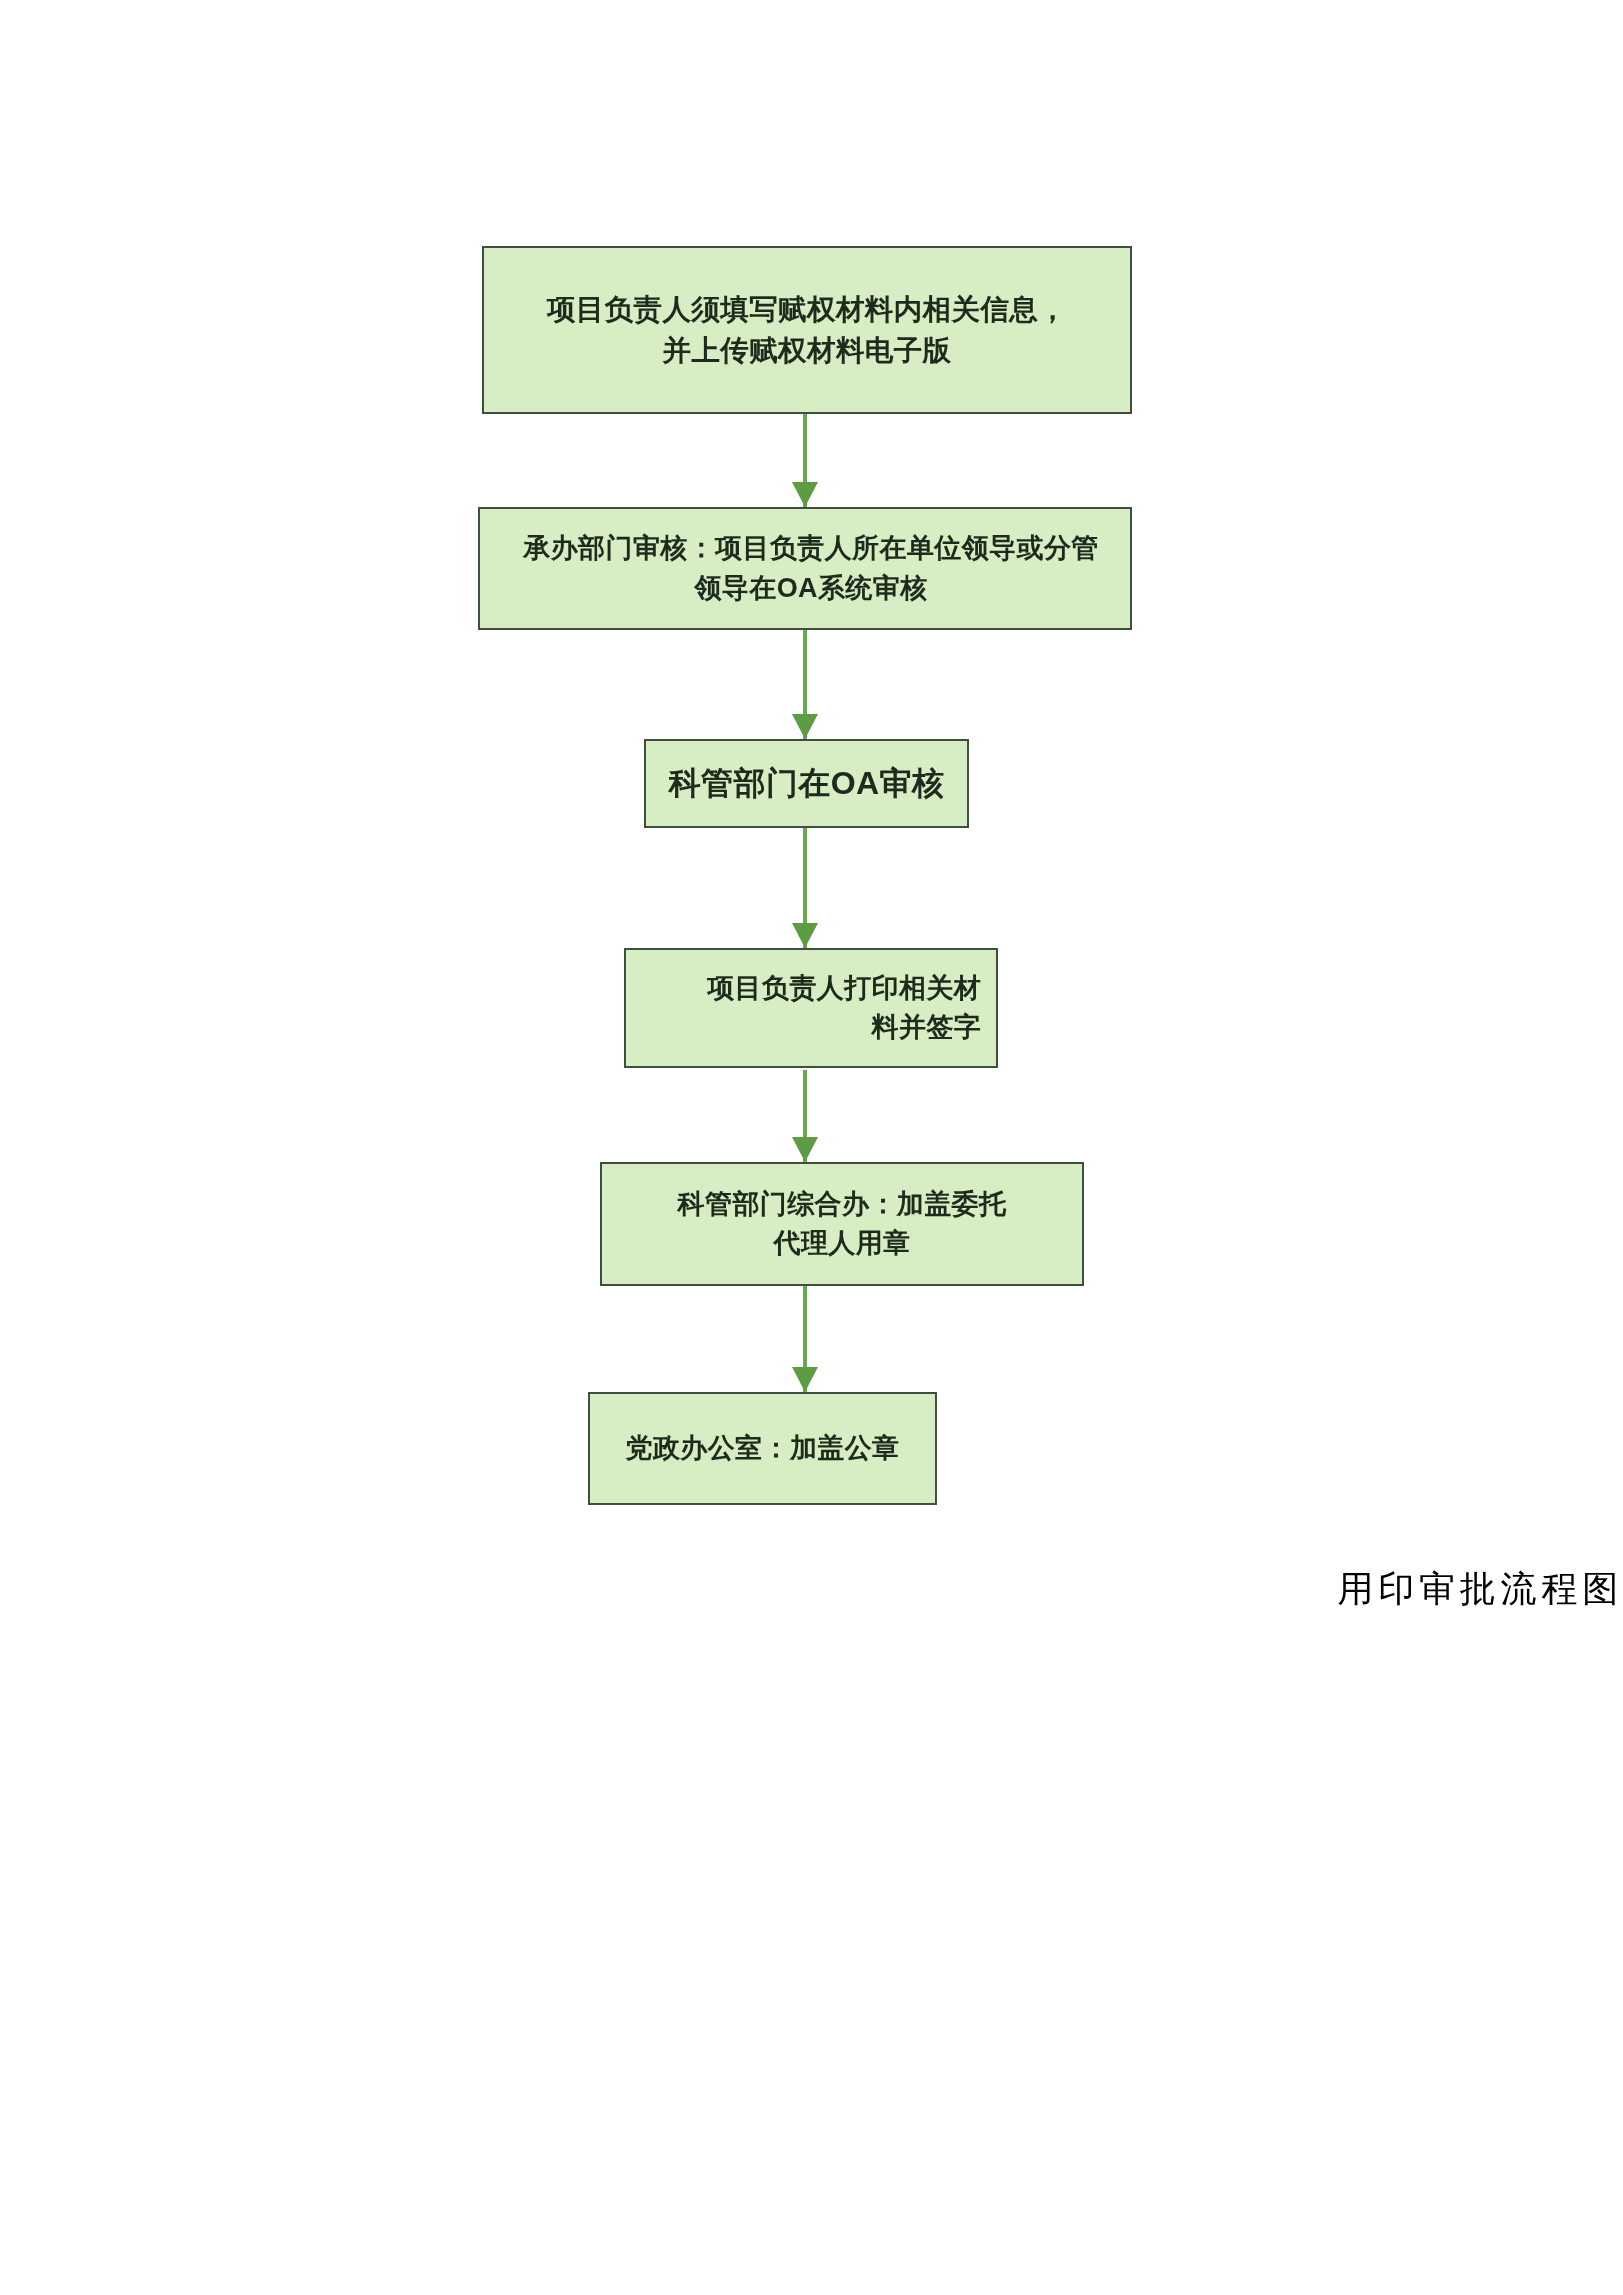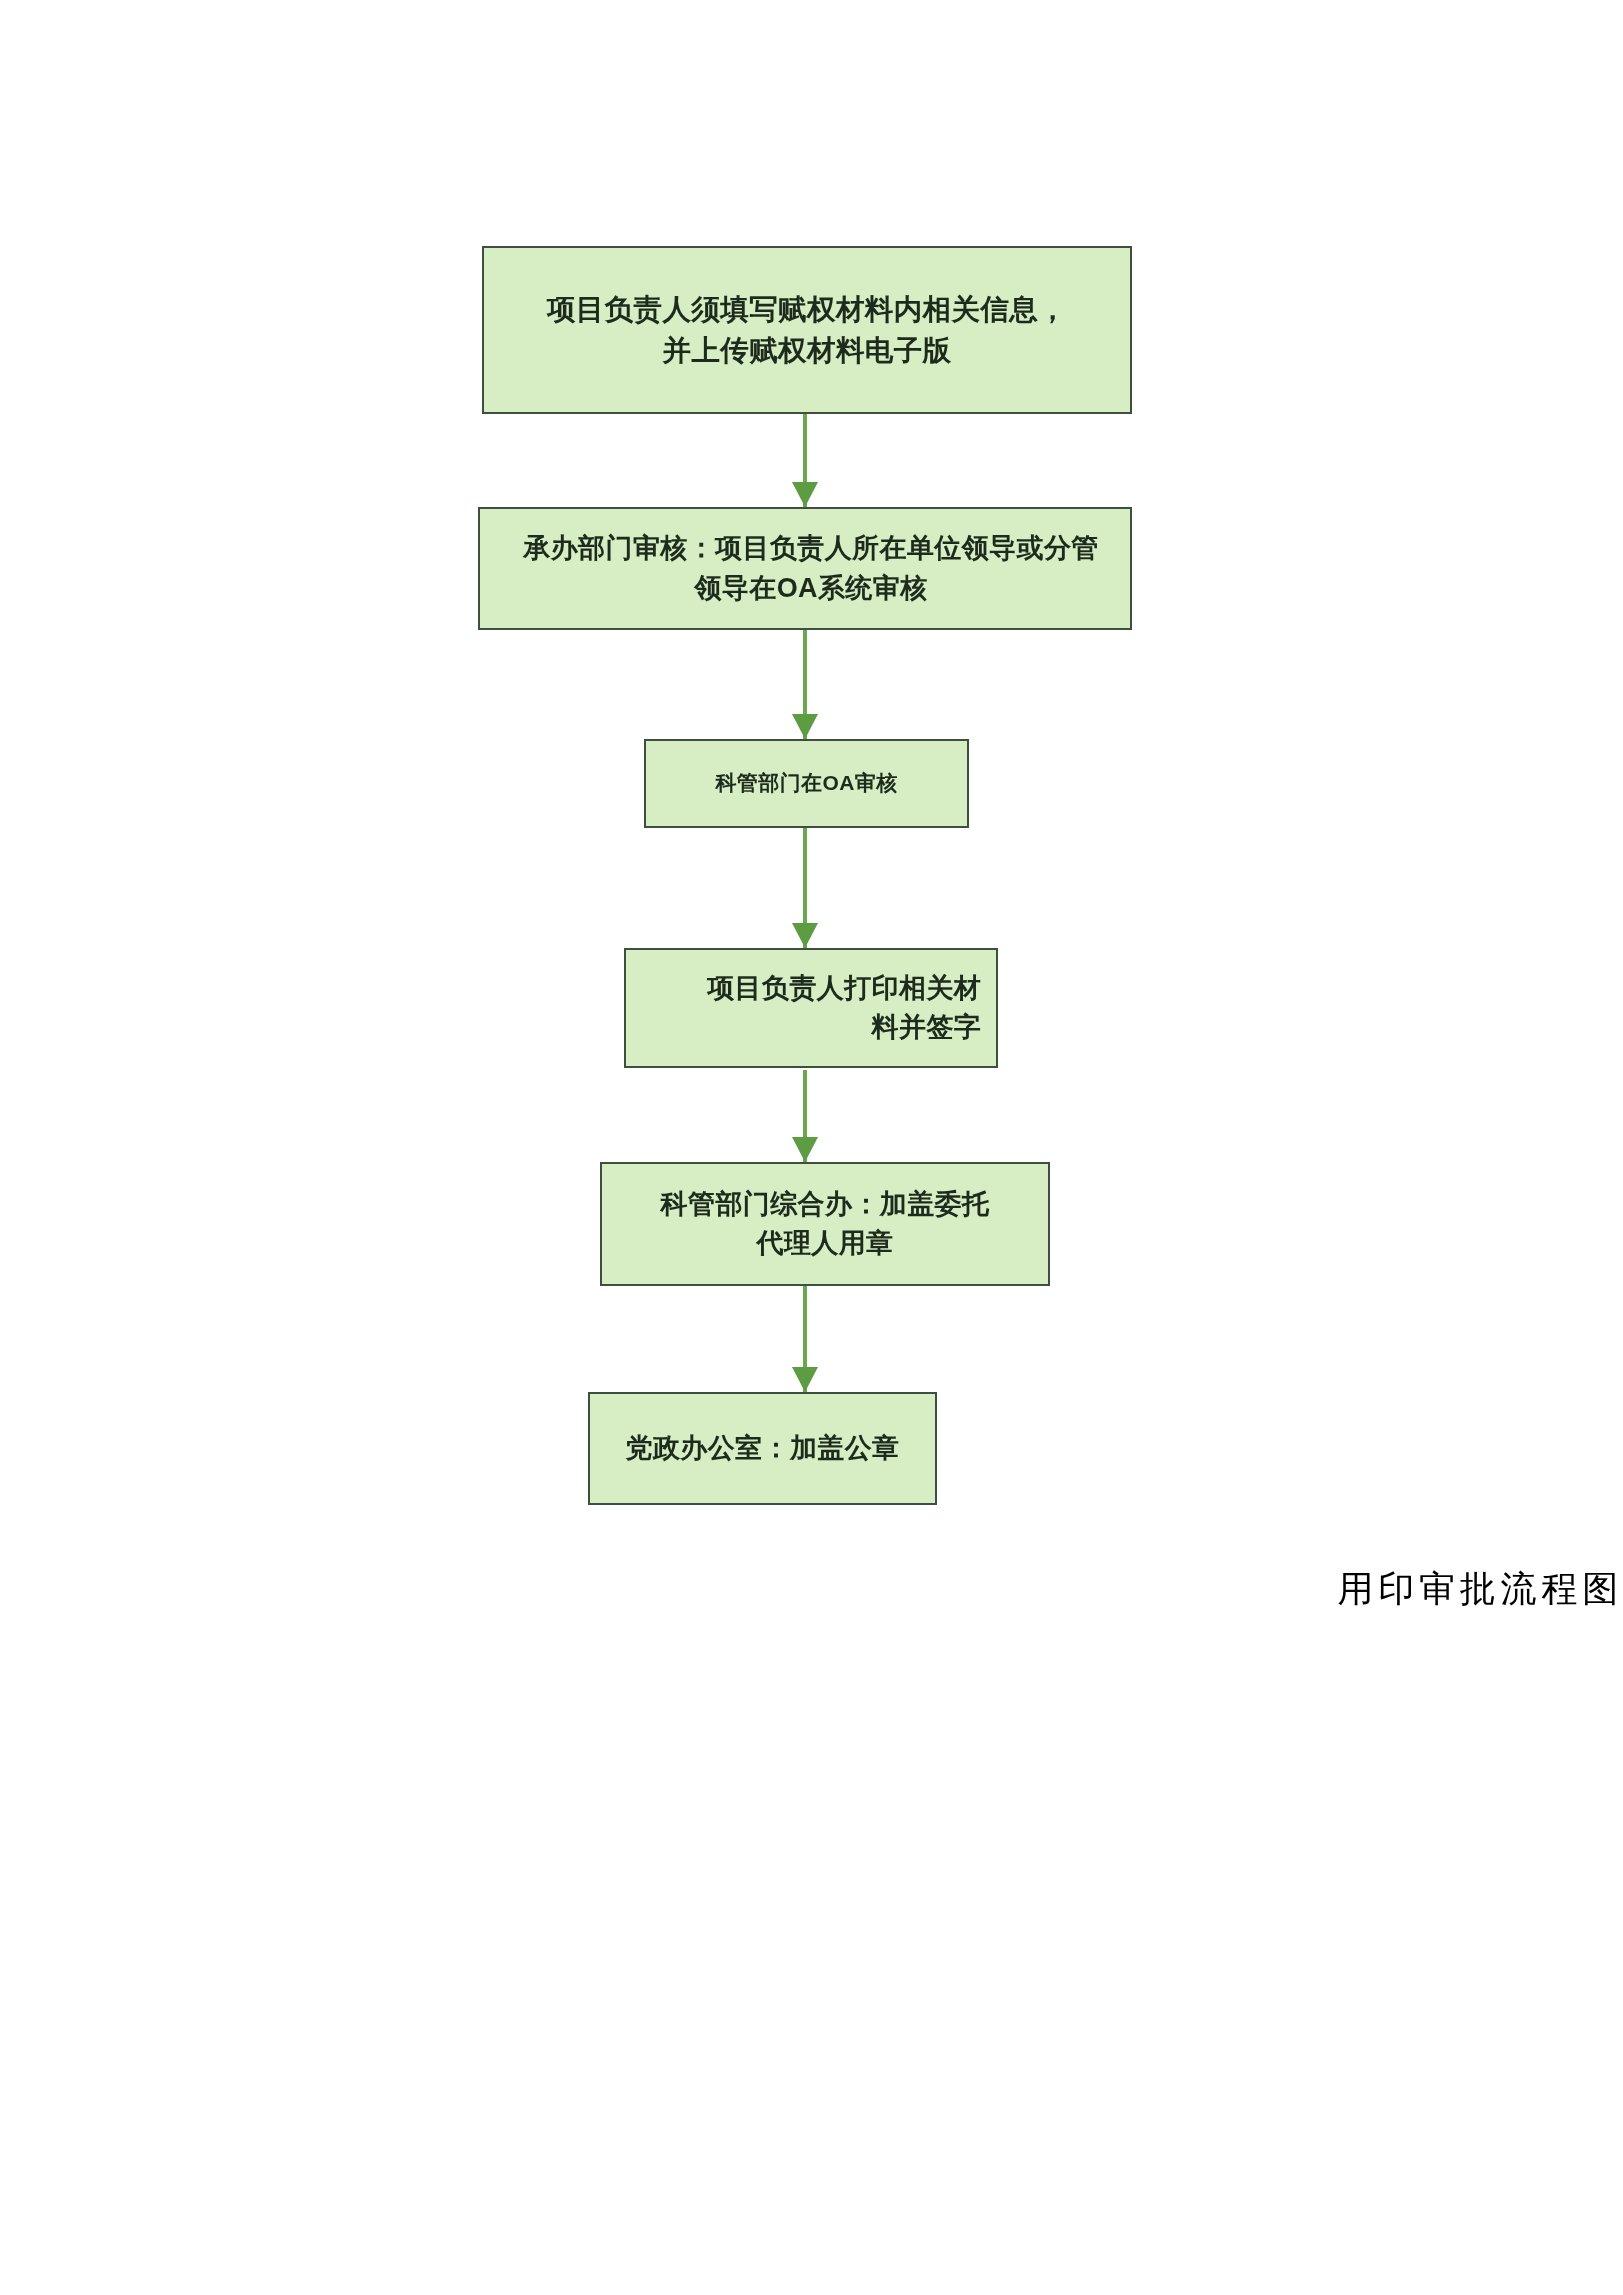--- a/index.html
+++ b/index.html
@@ -51,23 +51,23 @@
   .node .node-text {
     display: block;
     width: 92%;
     line-height: 1.45;
     white-space: pre-line;
   }
 
   
   #node-0 { left: 482px;  top: 246px;  width: 650px; height: 168px; font-size: 28.5px; }
   #node-1 { left: 478px;  top: 507px;  width: 654px; height: 123px; font-size: 27px; padding-left: 12px; }
-  #node-2 { left: 644px;  top: 739px;  width: 325px; height: 89px; font-size: 21px; }
+  #node-2 { left: 644px;  top: 739px;  width: 325px; height: 89px; font-size: 32px; }
   #node-3 { left: 624px;  top: 948px; width: 374px; height: 120px; font-size: 27px; text-align: right; }
-  #node-4 { left: 600px;  top: 1162px; width: 450px; height: 124px; font-size: 27px; }
+  #node-4 { left: 600px;  top: 1162px; width: 484px; height: 124px; font-size: 27px; }
   #node-5 { left: 588px;  top: 1392px; width: 349px; height: 113px; font-size: 27px; }
 
   
   .connector {
     position: absolute;
     width: 0;
   }
   .connector .line {
     position: absolute;
     left: 0;

